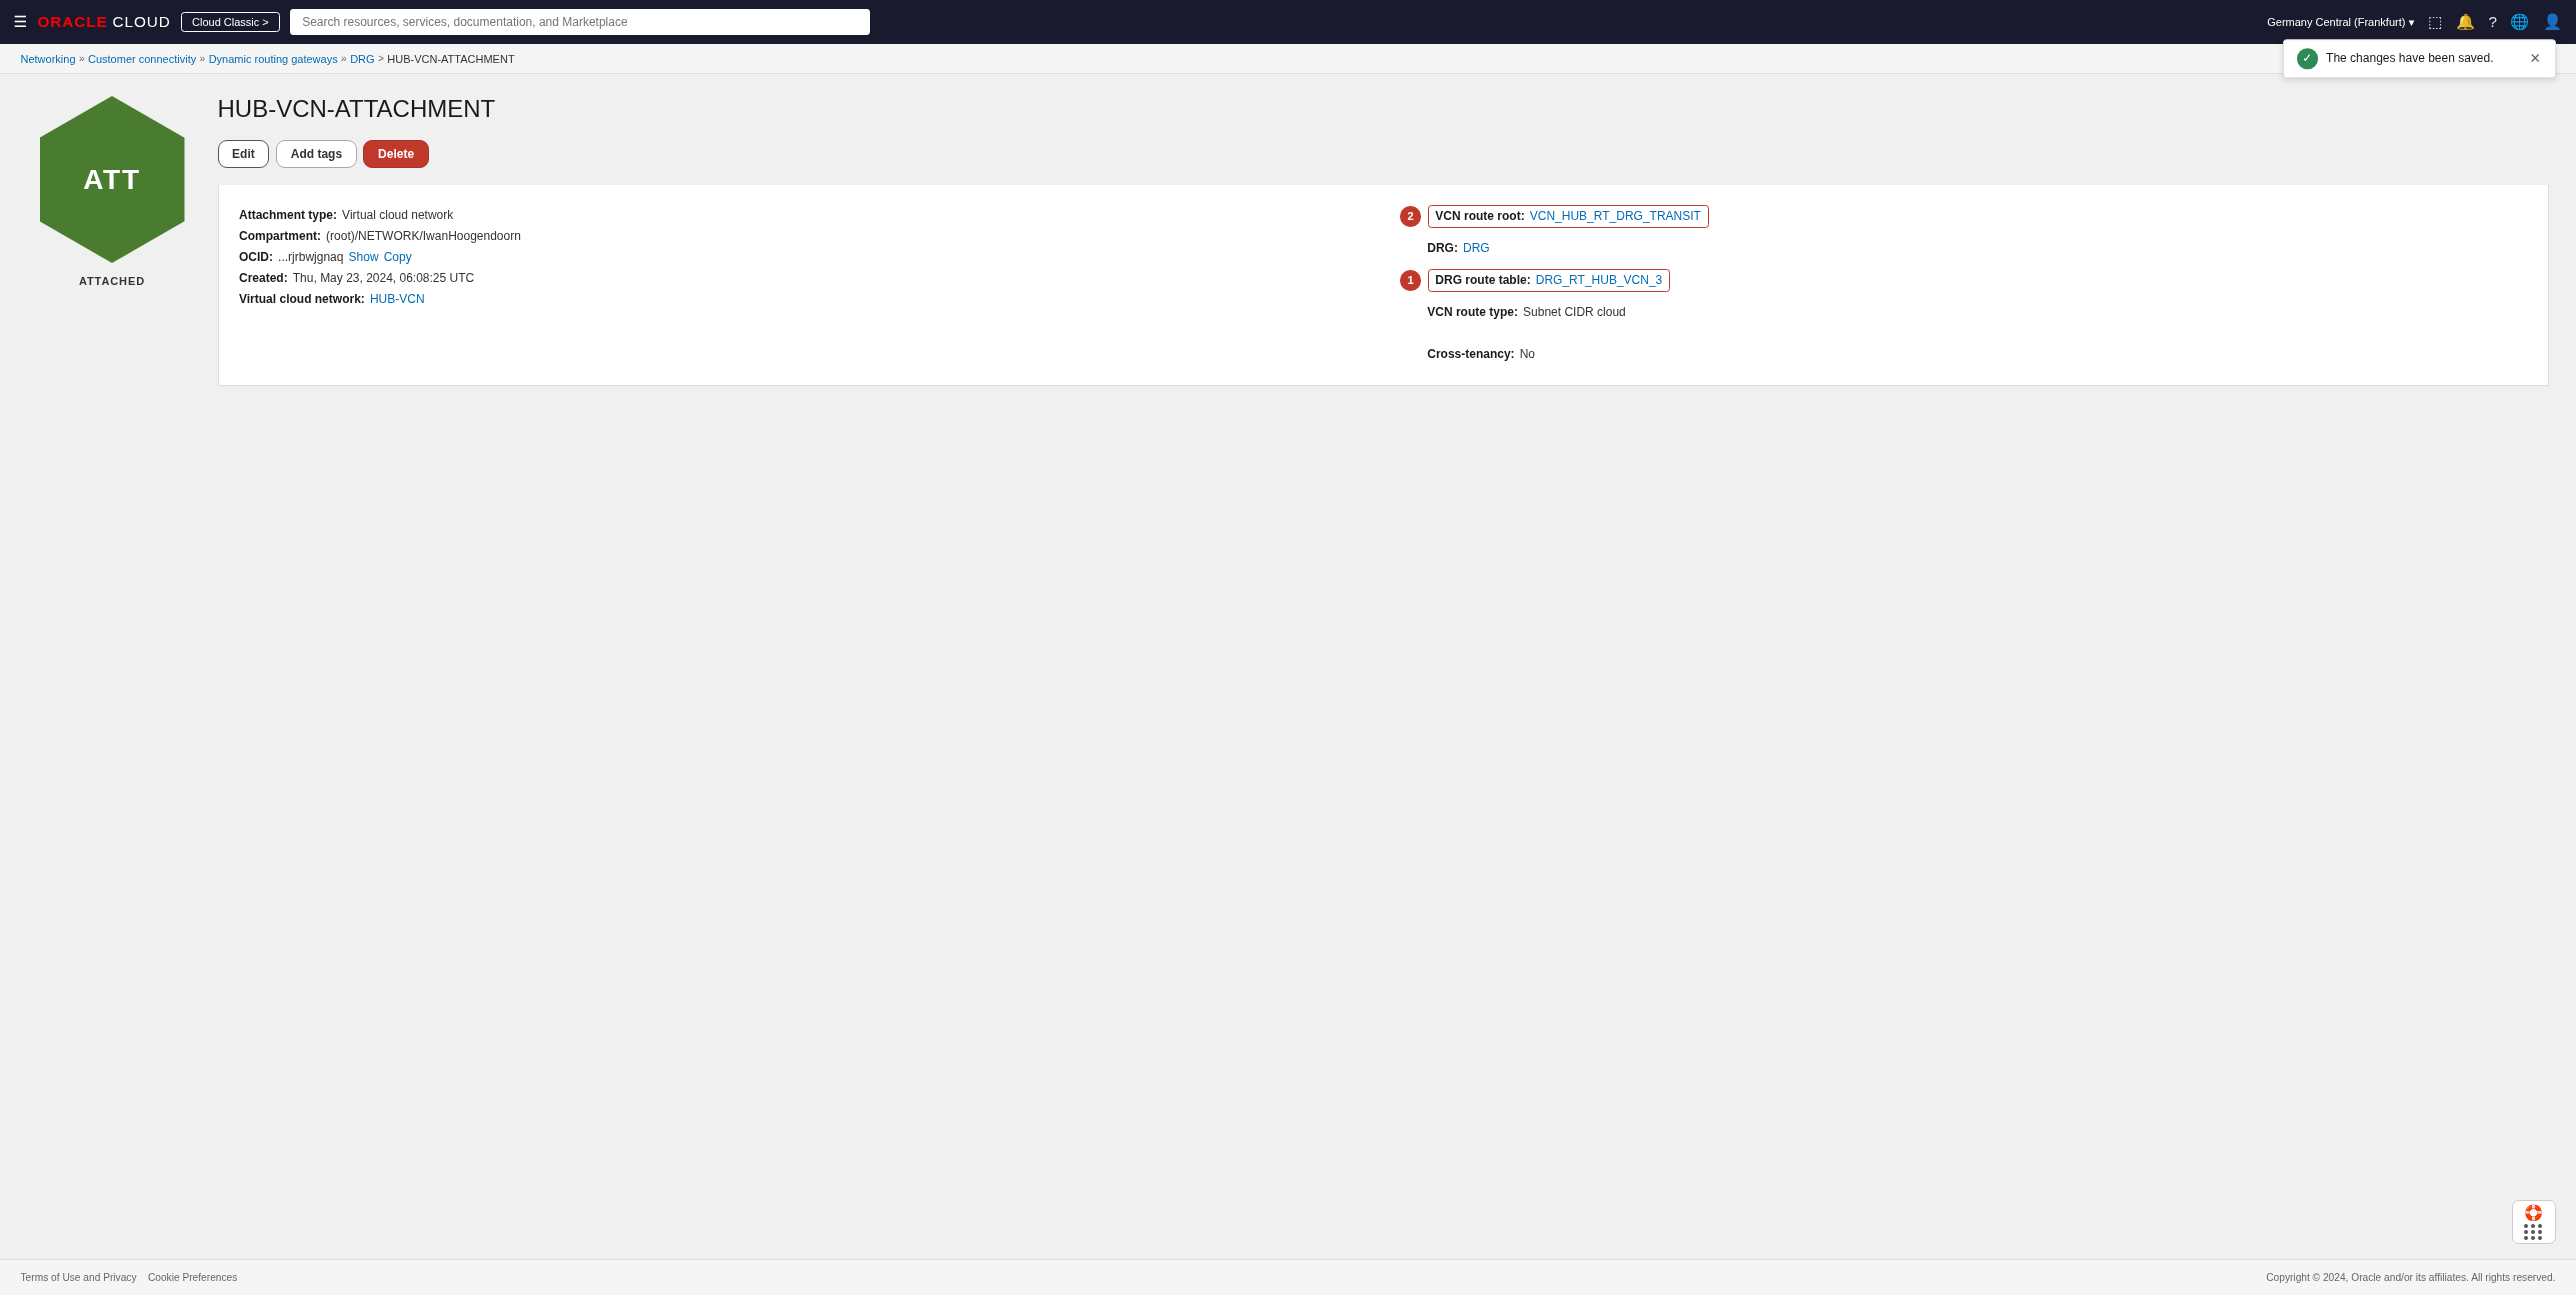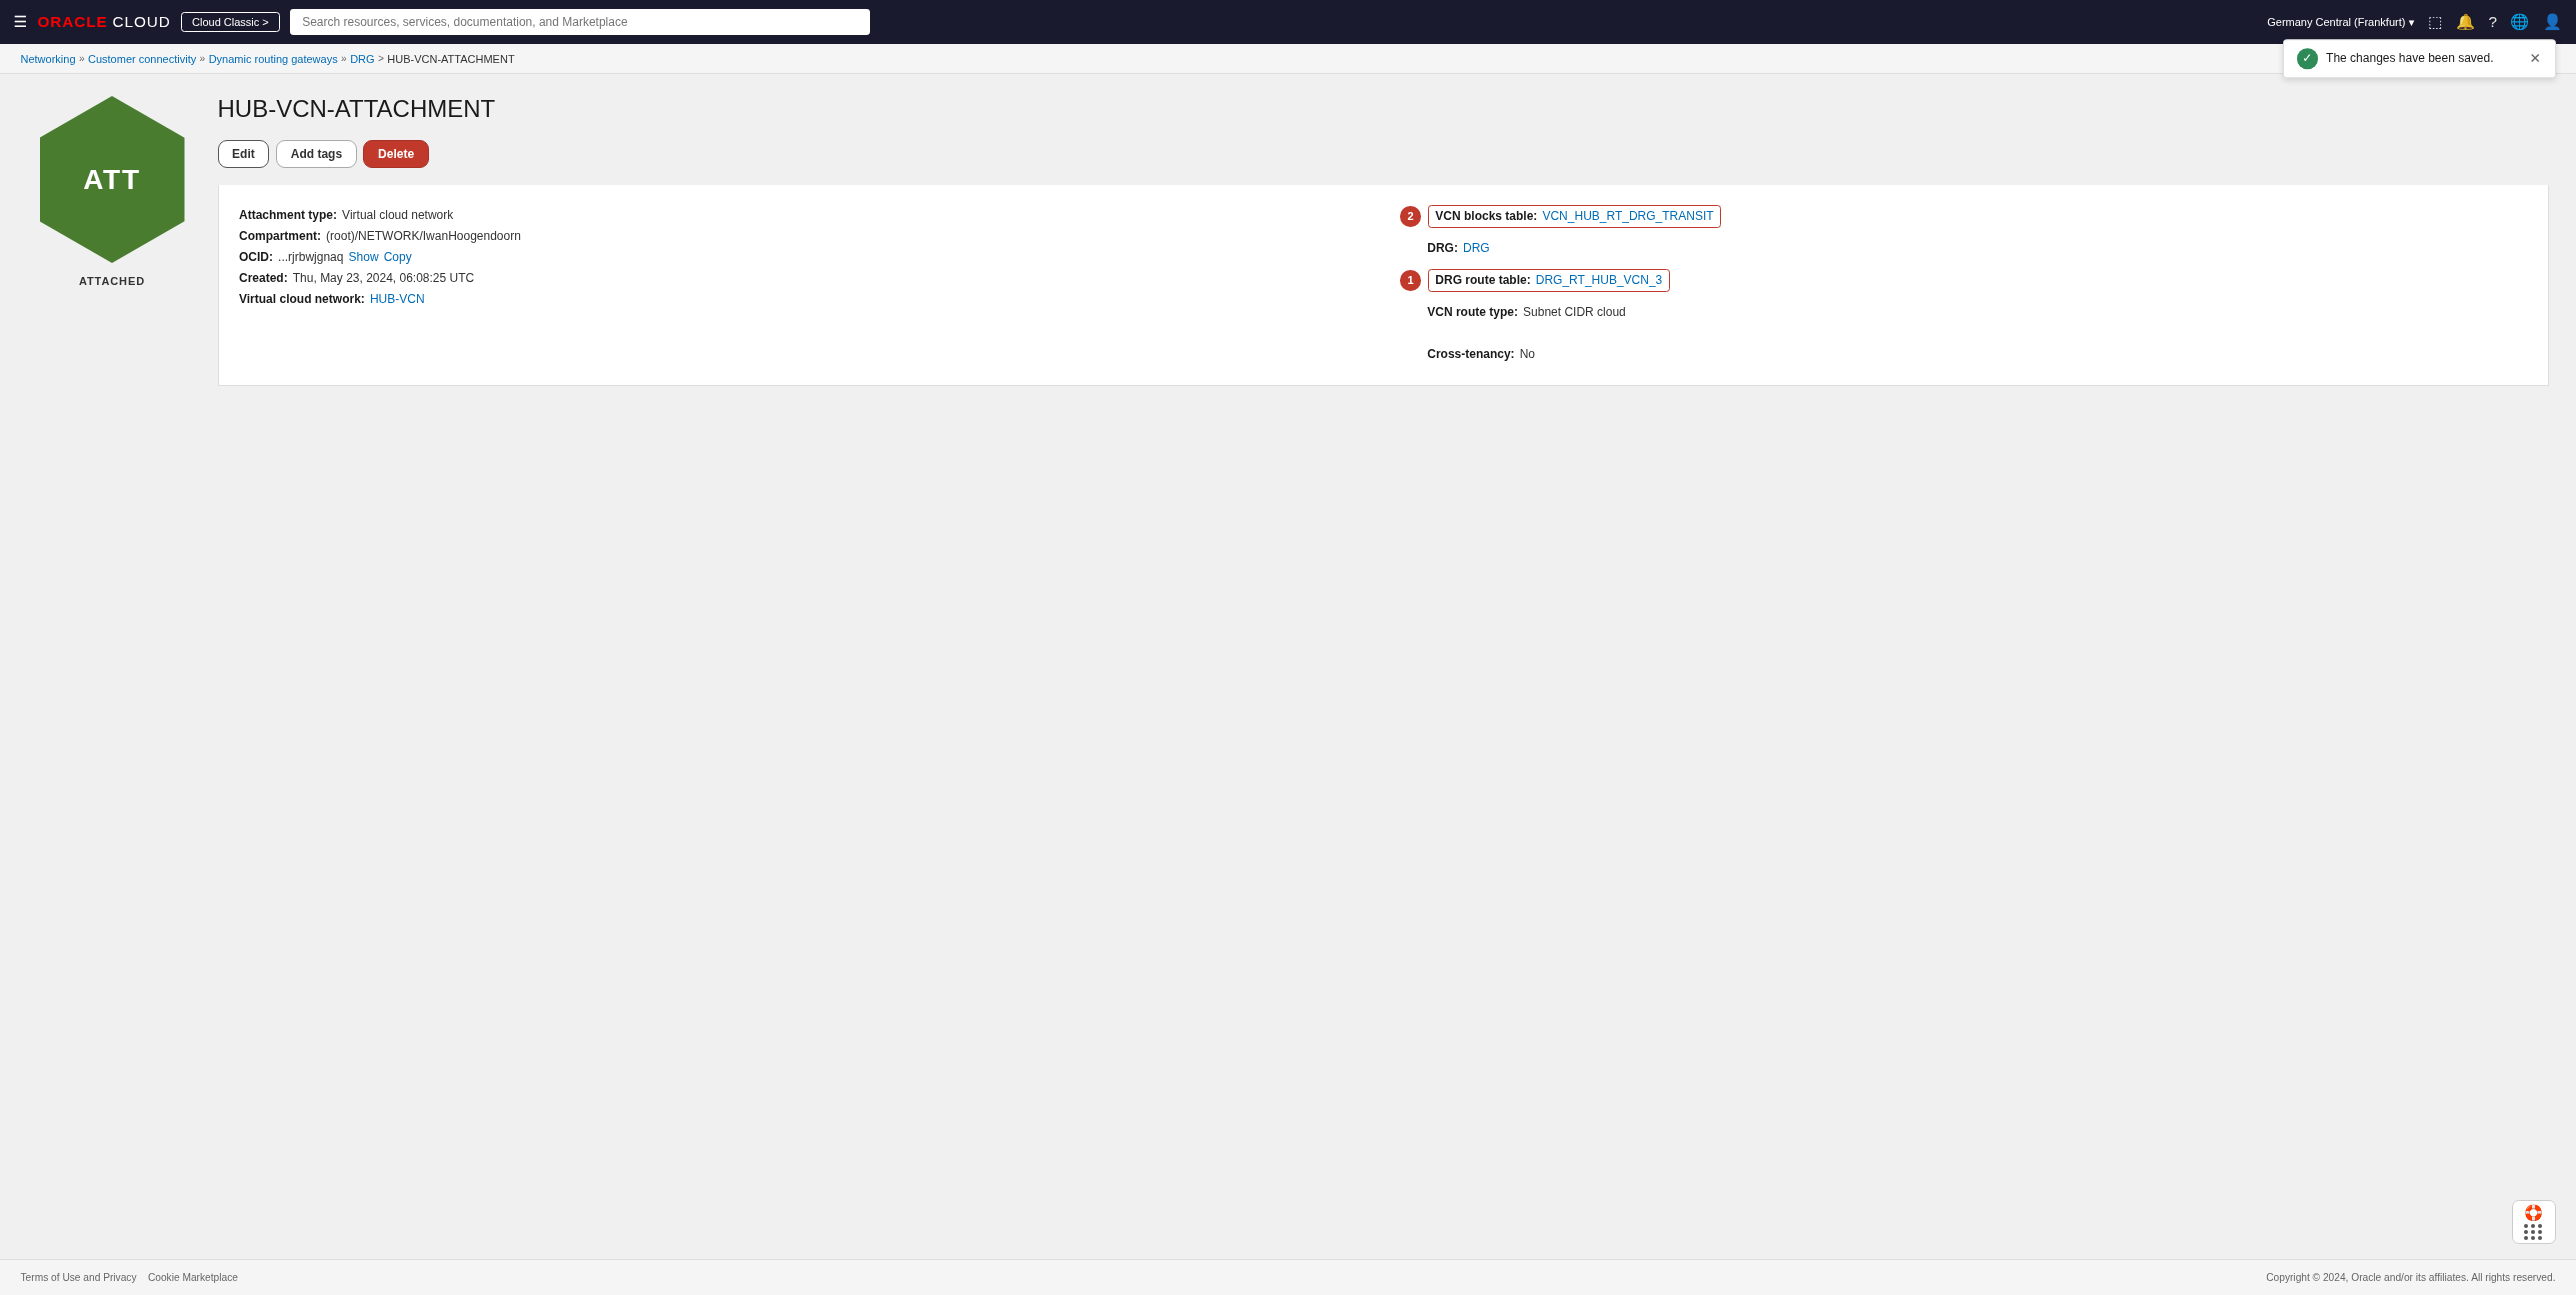--- a/index.html
+++ b/index.html
@@ -474,21 +474,21 @@
             <span class="info-label">Virtual cloud network:</span>
             <a href="#" class="info-link">HUB-VCN</a>
           </div>
         </div>
 
         <div>
 
           <div class="info-row-with-badge" style="margin-bottom: 10.2px;">
             <span class="badge">2</span>
             <span class="highlighted-row">
-              <span class="info-label">VCN blocks table:</span>
+              <span class="info-label">VCN route root:</span>
               <a href="#" class="info-link">VCN_HUB_RT_DRG_TRANSIT</a>
             </span>
           </div>
 
           <div class="info-row" style="margin-bottom: 10.2px; margin-left: 27px;">
             <span class="info-label">DRG:</span>
             <a href="#" class="info-link">DRG</a>
           </div>
 
           <div class="info-row-with-badge" style="margin-bottom: 10.2px;">
@@ -527,17 +527,17 @@
     <div class="help-fab-dot"></div>
     <div class="help-fab-dot"></div>
     <div class="help-fab-dot"></div>
   </div>
 </div>
 
 <div class="footer">
   <div>
     <a href="#">Terms of Use and Privacy</a>
     &nbsp;&nbsp;
-    <a href="#">Cookie Marketplace</a>
+    <a href="#">Cookie Preferences</a>
   </div>
   <div>Copyright © 2024, Oracle and/or its affiliates. All rights reserved.</div>
 </div>
 
 
 </body></html>

